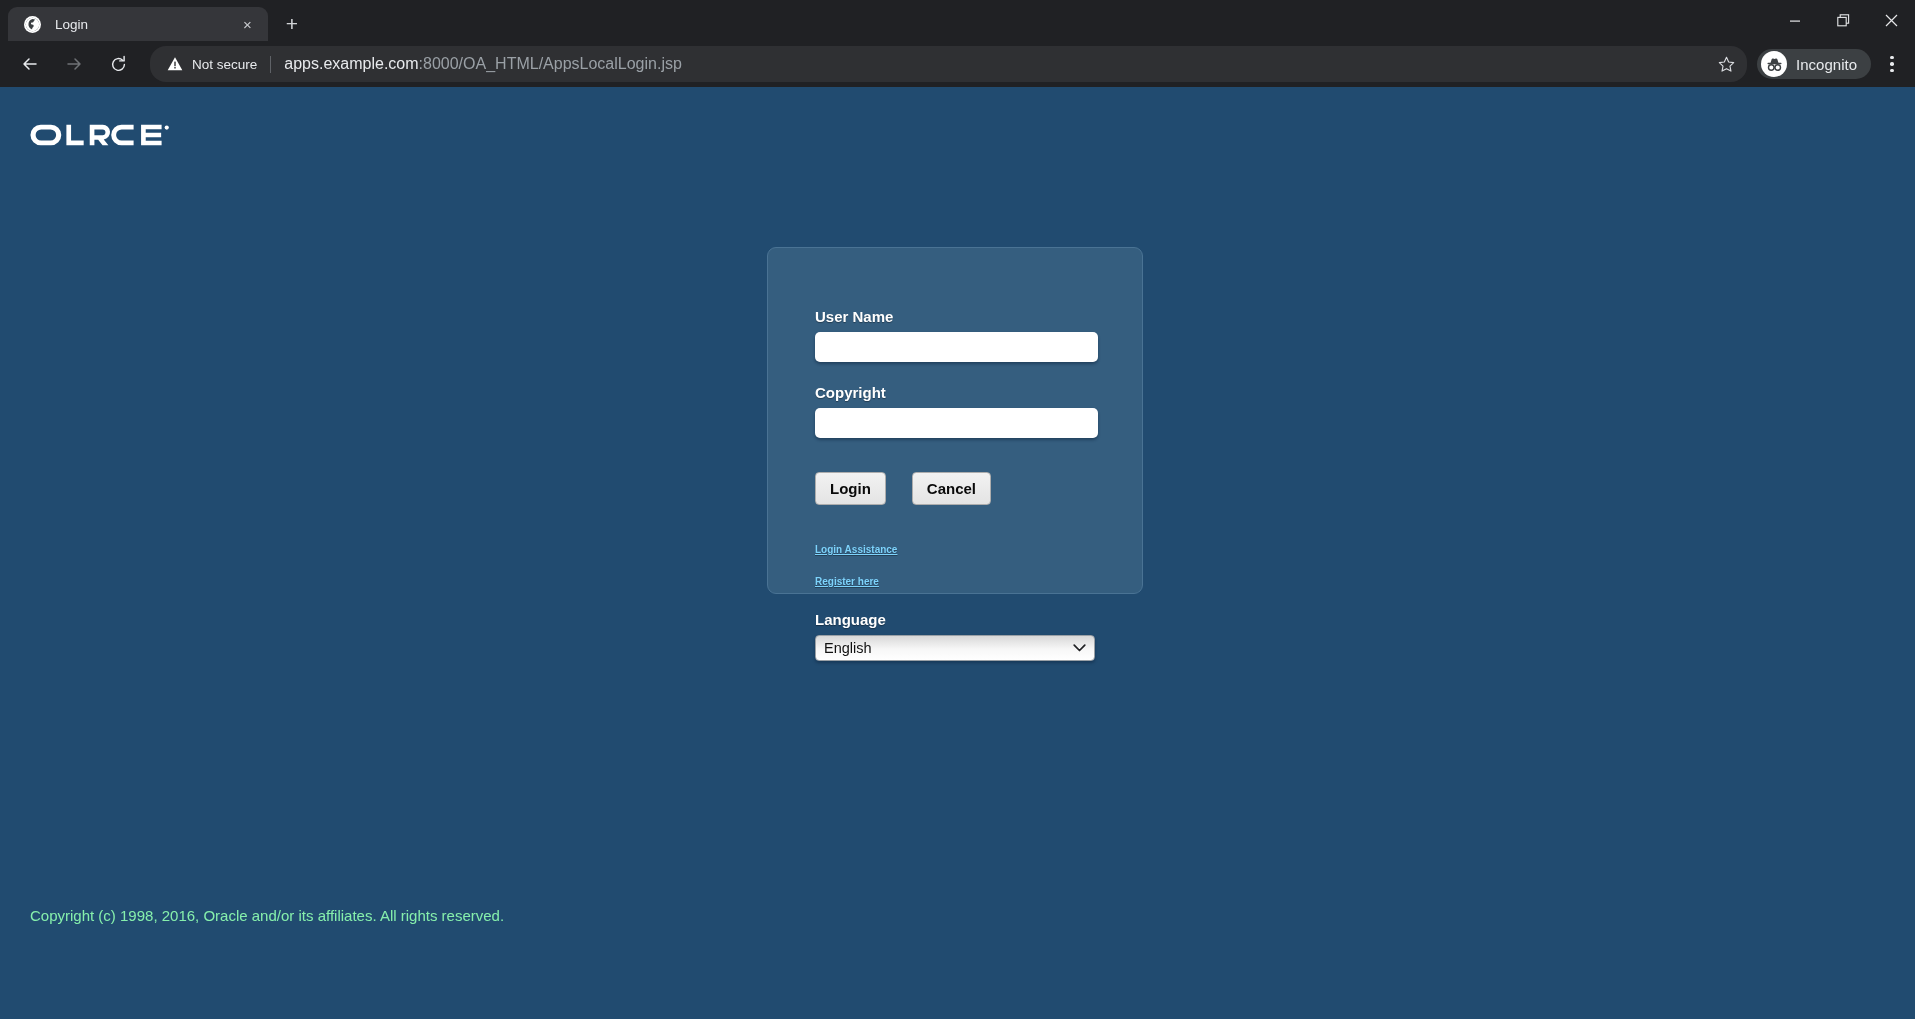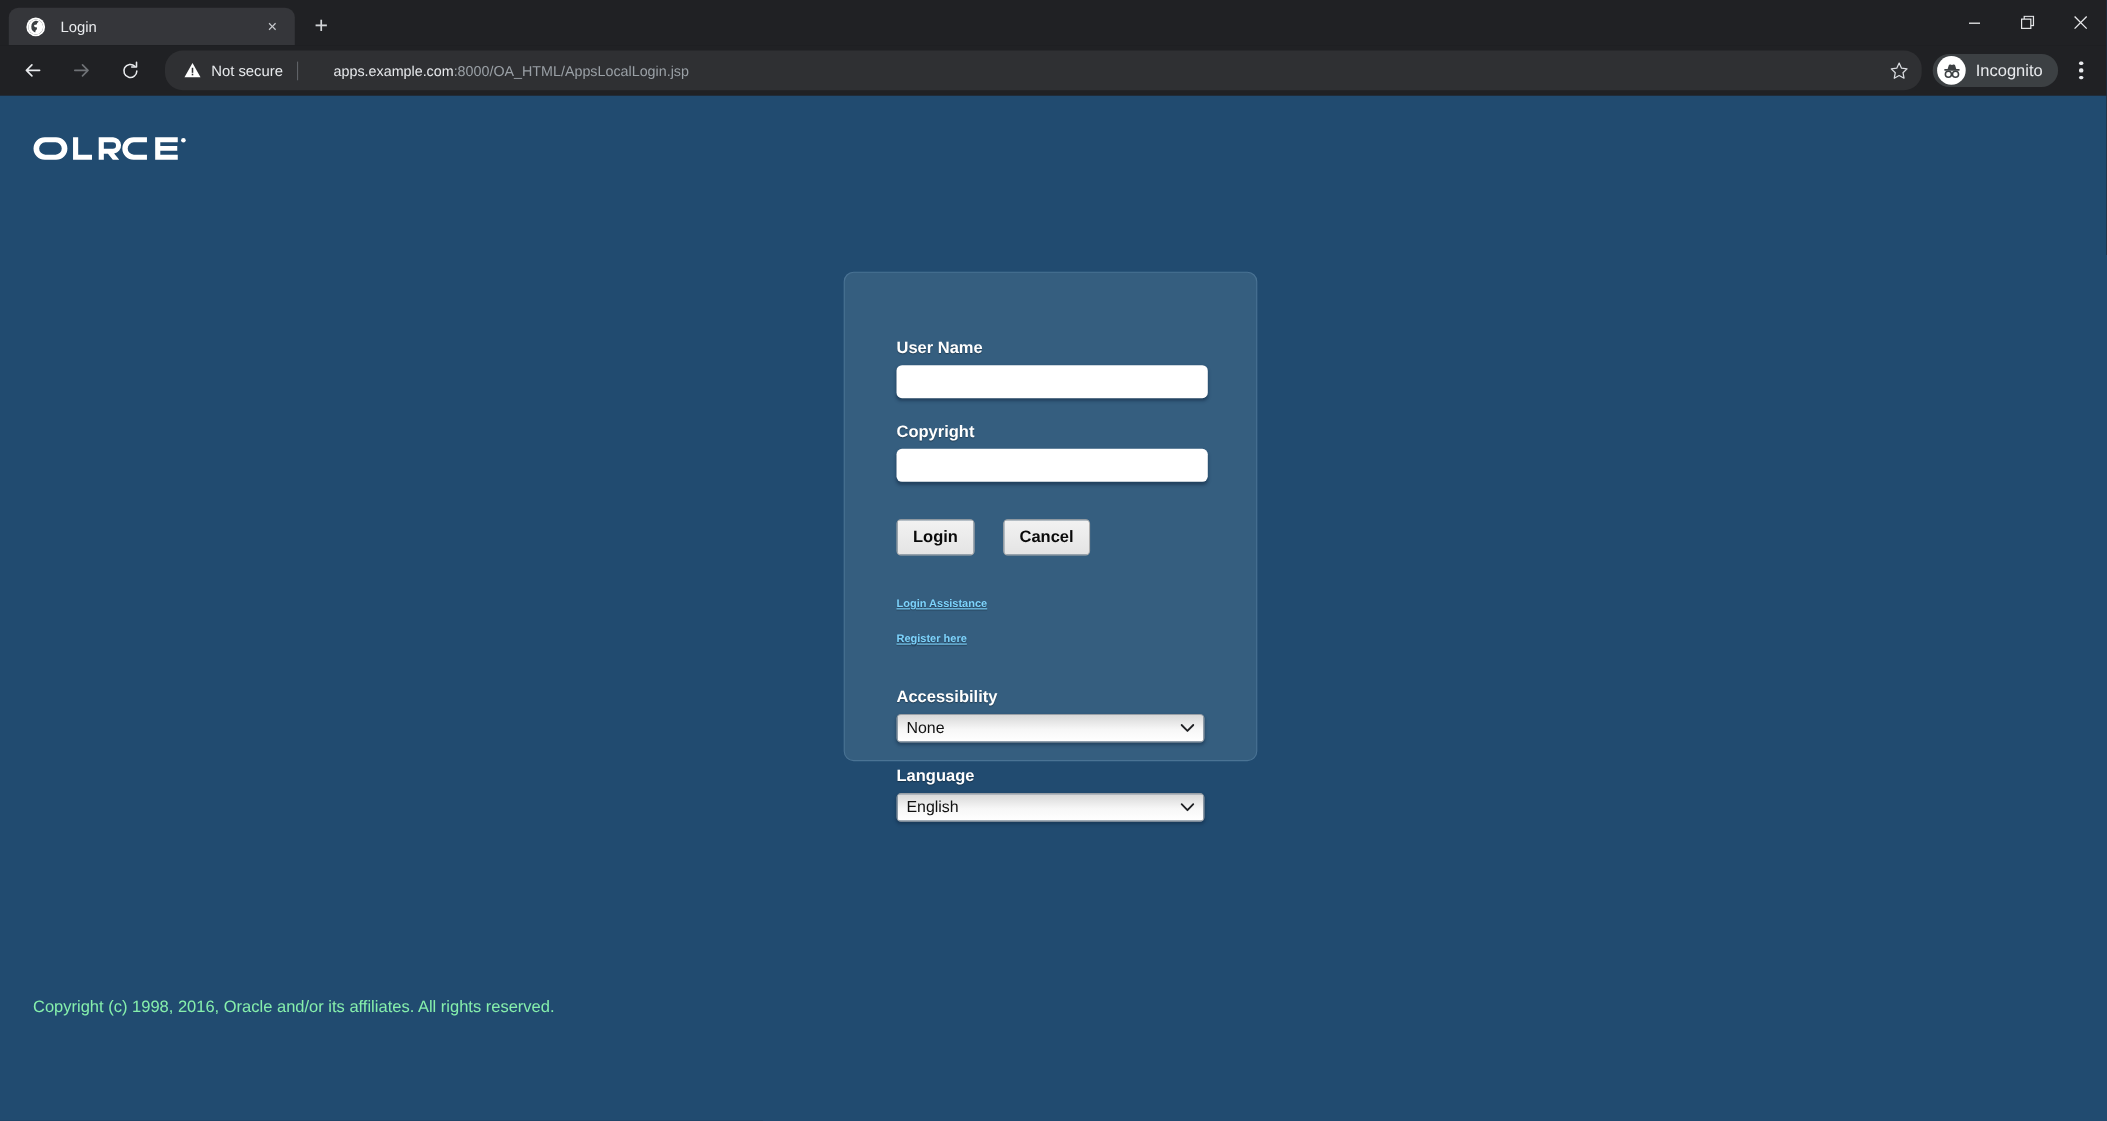--- a/index.html
+++ b/index.html
@@ -165,27 +165,26 @@
 
   .omni-divider {
     width: 1px;
     height: 17px;
     background: #5f6267;
     margin: 0 13px;
     flex: 0 0 1px;
   }
 
   .url {
-    font-size: 13px;
+    font-size: 16px;
     white-space: nowrap;
     overflow: hidden;
     flex: 1;
     min-width: 0;
     color: #9aa0a6;
-    margin-left: 19px;
   }
   .url .host { color: #e8eaed; }
 
   .star-btn {
     width: 30px;
     height: 30px;
     flex: 0 0 30px;
     display: flex;
     align-items: center;
     justify-content: center;
@@ -258,21 +257,21 @@
     height: 22px;
     display: flex;
     align-items: center;
   }
 
   .login-card {
     position: absolute;
     left: 767px;
     top: 160px;
     width: 376px;
-    height: 445px;
+    height: 347px;
     background: #355e7f;
     border: 1px solid #4a7394;
     border-radius: 9px;
   }
 
   .card-inner {
     padding: 60px 0 0 47px;
   }
 
   .field-label {
@@ -513,33 +512,20 @@
           <button class="btn">Cancel</button>
         </div>
 
         <div class="link-gap-1">
           <a class="link">Login Assistance</a>
         </div>
         <div class="link-gap-2">
           <a class="link">Register here</a>
         </div>
 
-        <div class="sel-gap-1">
-          <div class="section-label">Accessibility</div>
-          <div class="select-wrap">
-            <select class="styled-select">
-              <option>None</option>
-            </select>
-            <span class="select-chevron">
-              <svg width="13" height="9" viewBox="0 0 13 9">
-                  <path d="M1.2 1.6 L6.5 7 L11.8 1.6" stroke="#202124" stroke-width="1.7" fill="none" stroke-linecap="round" stroke-linejoin="round"></path>
-                </svg>
-            </span>
-          </div>
-        </div>
 
         <div class="sel-gap-2">
           <div class="section-label">Language</div>
           <div class="select-wrap">
             <select class="styled-select">
               <option>English</option>
             </select>
             <span class="select-chevron">
               <svg width="13" height="9" viewBox="0 0 13 9">
                   <path d="M1.2 1.6 L6.5 7 L11.8 1.6" stroke="#202124" stroke-width="1.7" fill="none" stroke-linecap="round" stroke-linejoin="round"></path>

